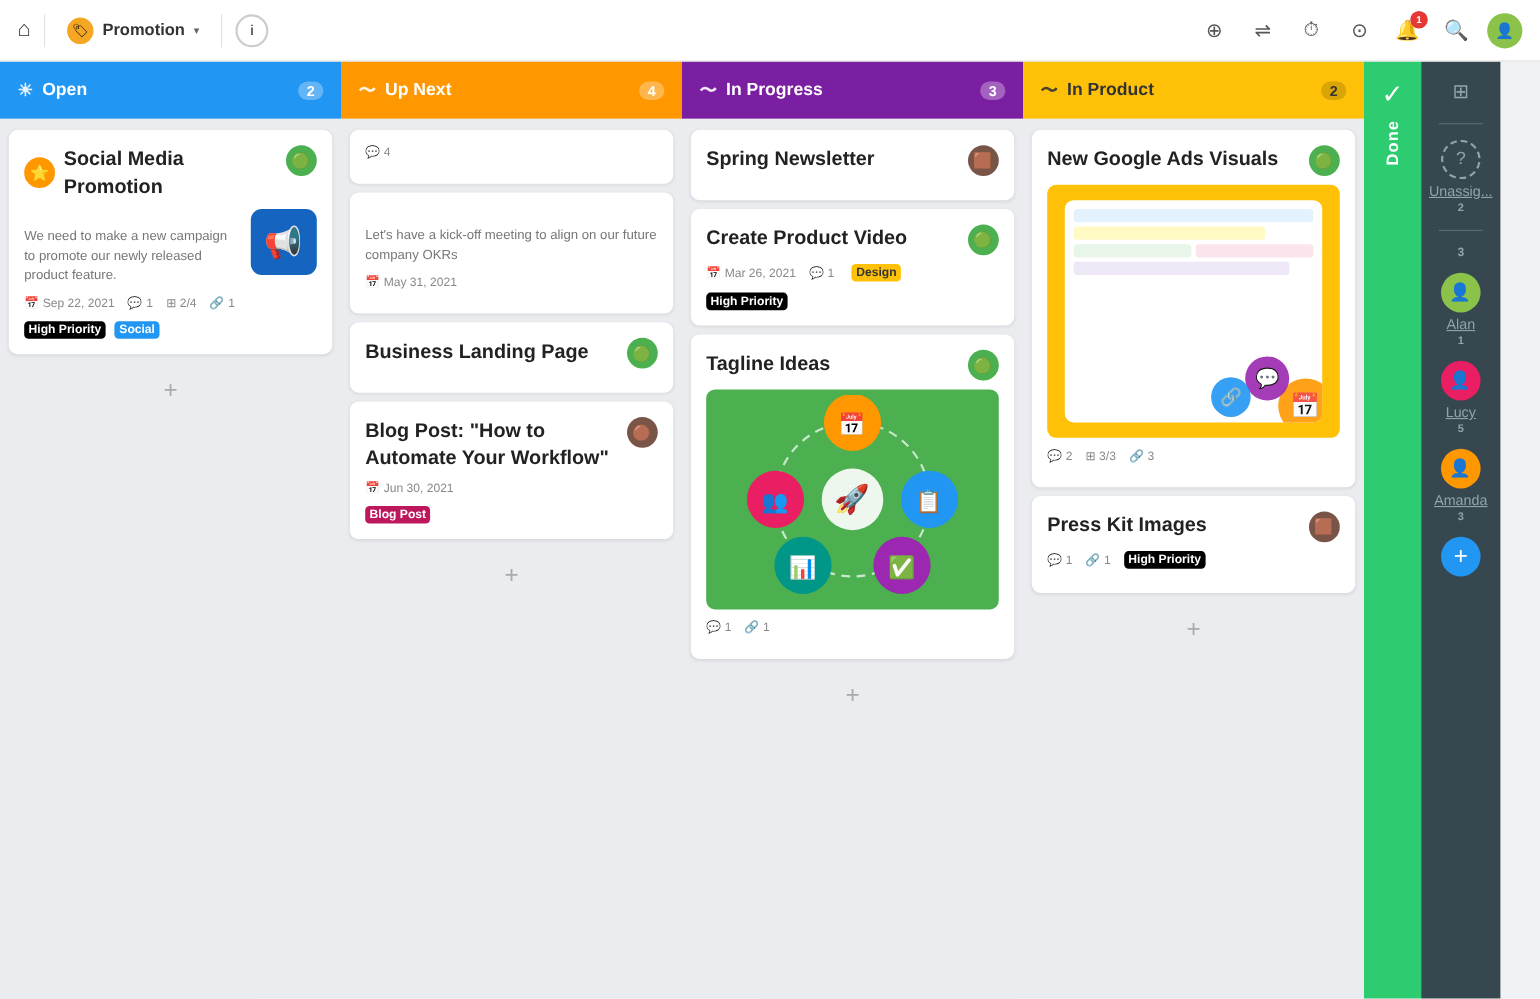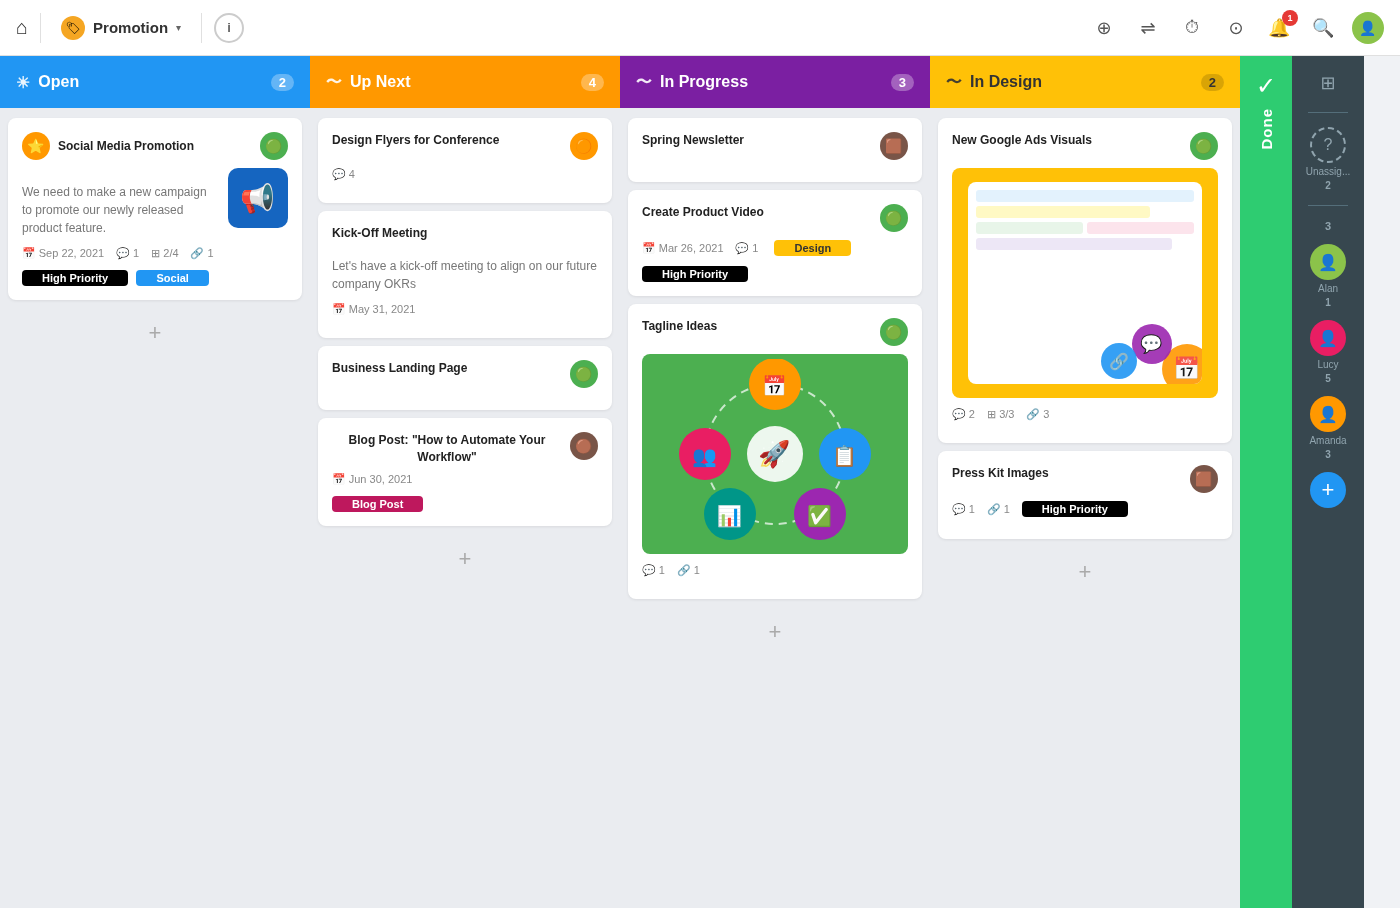--- a/index.html
+++ b/index.html
@@ -89,34 +89,34 @@
 
     
     .card {
       background: #fff;
       border-radius: 8px;
       padding: 14px;
       box-shadow: 0 1px 3px rgba(0,0,0,0.08);
       cursor: pointer;
     }
     .card-header { display: flex; align-items: flex-start; justify-content: space-between; margin-bottom: 8px; }
-    .card-title { font-size: 12px; font-weight: 600; color: #222; line-height: 1.4; text-align: center; }
+    .card-title { font-size: 18px; font-weight: 600; color: #222; line-height: 1.4; }
     .card-avatar { width: 28px; height: 28px; border-radius: 50%; flex-shrink: 0; margin-left: 8px; font-size: 14px; display: flex; align-items: center; justify-content: center; }
     .avatar-green { background: #4CAF50; }
     .avatar-brown { background: #795548; }
     .avatar-orange { background: #FF9800; }
 
     .card-desc { font-size: 12px; color: #777; line-height: 1.5; margin-bottom: 10px; margin-top: 15px; }
 
     .card-meta { display: flex; align-items: center; gap: 12px; font-size: 11px; color: #888; margin-bottom: 8px; }
     .meta-item { display: flex; align-items: center; gap: 3px; }
 
     .tag {
       display: inline-block;
-      padding: 2px 20px;
+      padding: 2px 4px;
       border-radius: 4px;
       font-size: 11px;
       font-weight: 600;
       margin-right: 4px;
     }
     .tag-high { background: #000000; color: #fff; }
     .tag-social { background: #2196F3; color: #fff; }
     .tag-design { background: #FFC107; color: #333; }
     .tag-blogpost { background: #be185d; color: #fff; }
 
@@ -200,21 +200,21 @@
       flex-direction: column;
       align-items: center;
       gap: 3px;
       cursor: pointer;
     }
     .assignee-avatar {
       width: 36px; height: 36px; border-radius: 50%;
       display: flex; align-items: center; justify-content: center;
       font-size: 16px;
     }
-    .assignee-name { color: #90A4AE; font-size: 10px; text-align: right; }
+    .assignee-name { color: #90A4AE; font-size: 13px; text-align: right; text-decoration: underline; }
     .assignee-count { color: #90A4AE; font-size: 10px; font-weight: 600; }
 
     .unassigned-avatar {
       width: 36px; height: 36px; border-radius: 50%; border: 2px dashed #90A4AE;
       display: flex; align-items: center; justify-content: center; color: #90A4AE; font-size: 16px;
     }
     .add-assignee-btn {
       width: 36px; height: 36px; border-radius: 50%; background: #2196F3;
       display: flex; align-items: center; justify-content: center; color: #fff; font-size: 22px; cursor: pointer;
     }
@@ -308,33 +308,26 @@
 
   <div class="column col-upnext">
     <div class="column-header">
       <span class="col-header-icon">〜</span>
       <span>Up Next</span>
       <span class="col-header-count">4</span>
     </div>
     <div class="column-body">
 
       <div class="card">
-        <div class="card-header">
-          <span class="card-title">Design Flyers for Conference</span>
-          <div class="card-avatar avatar-orange">🟠</div>
-        </div>
         <div class="card-meta">
           <span class="meta-item">💬 4</span>
         </div>
       </div>
 
       <div class="card">
-        <div class="card-header">
-          <span class="card-title">Kick-Off Meeting</span>
-        </div>
         <div class="card-desc">Let's have a kick-off meeting to align on our future company OKRs</div>
         <div class="card-meta">
           <span class="meta-item">📅 May 31, 2021</span>
         </div>
       </div>
 
       <div class="card">
         <div class="card-header">
           <span class="card-title">Business Landing Page</span>
           <div class="card-avatar avatar-green">🟢</div>
@@ -423,21 +416,21 @@
         </div>
       </div>
 
       <button class="add-card-btn">+</button>
     </div>
   </div>
 
   <div class="column col-inreview">
     <div class="column-header">
       <span class="col-header-icon">〜</span>
-      <span>In Design</span>
+      <span>In Product</span>
       <span class="col-header-count">2</span>
     </div>
     <div class="column-body">
 
       <div class="card">
         <div class="card-header">
           <span class="card-title">New Google Ads Visuals</span>
           <div class="card-avatar avatar-green">🟢</div>
         </div>
 

